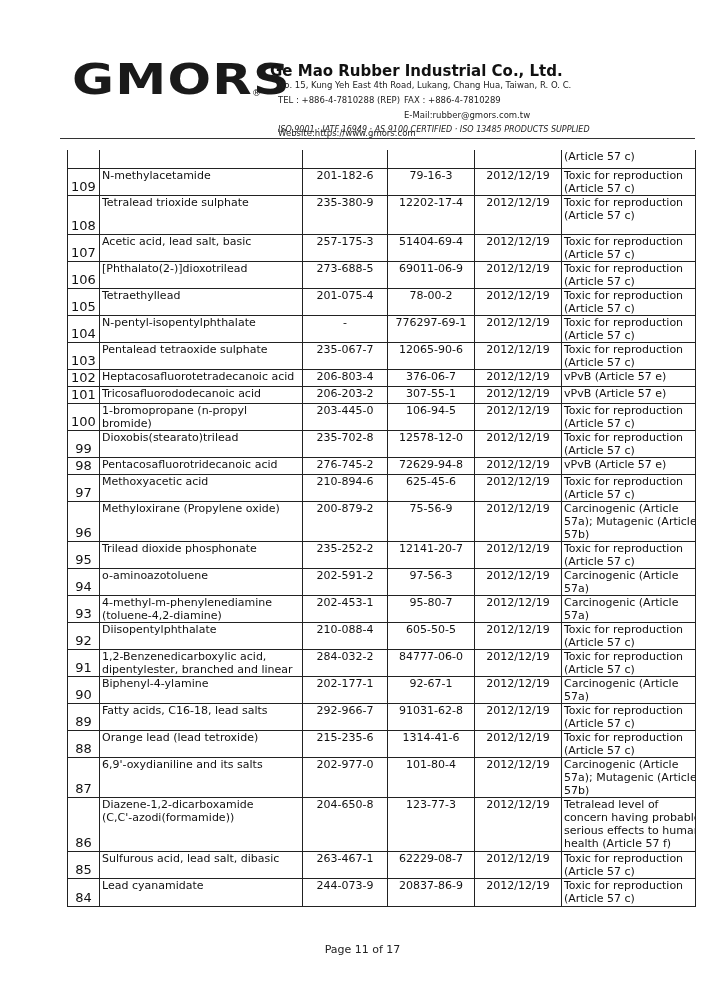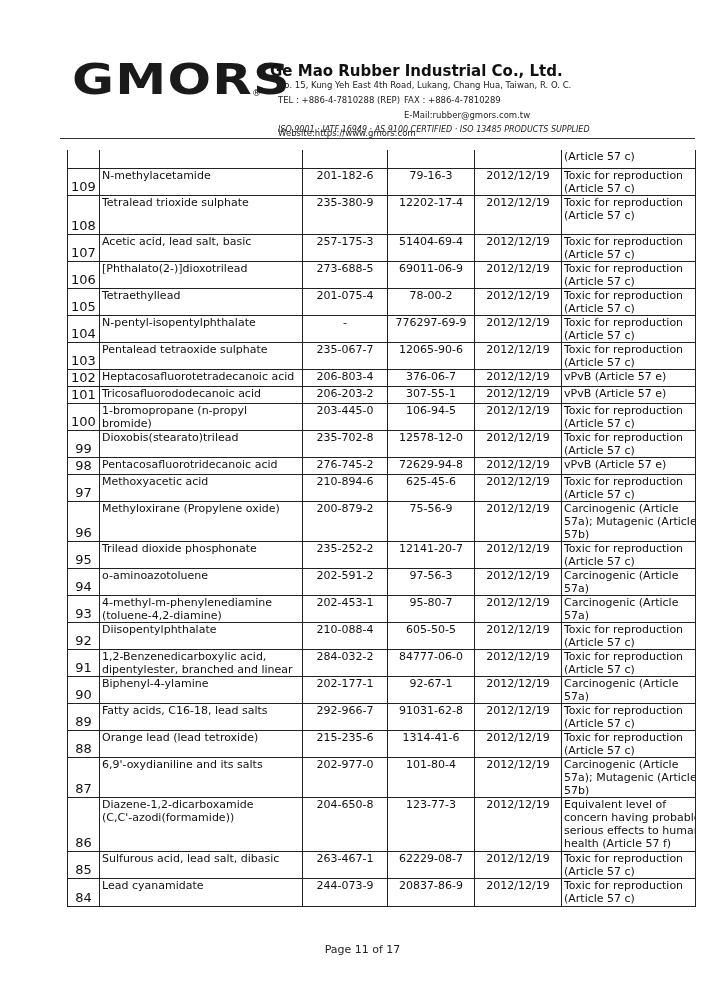--- a/index.html
+++ b/index.html
@@ -126,21 +126,21 @@
           <div>Toxic for reproduction</div>
           <div>(Article 57 c)</div>
         </td>
       </tr>
       <tr style="height: 26px;">
         <td class="no">104</td>
         <td class="name">
           <div>N-pentyl-isopentylphthalate</div>
         </td>
         <td class="ec">-</td>
-        <td class="cas">776297-69-9</td>
+        <td class="cas">776297-69-1</td>
         <td class="date">2012/12/19</td>
         <td class="reason">
           <div>Toxic for reproduction</div>
           <div>(Article 57 c)</div>
         </td>
       </tr>
       <tr style="height: 27px;">
         <td class="no">103</td>
         <td class="name">
           <div>Pentalead tetraoxide sulphate</div>
@@ -365,21 +365,21 @@
       <tr style="height: 54px;">
         <td class="no">86</td>
         <td class="name">
           <div>Diazene-1,2-dicarboxamide</div>
           <div>(C,C'-azodi(formamide))</div>
         </td>
         <td class="ec">204-650-8</td>
         <td class="cas">123-77-3</td>
         <td class="date">2012/12/19</td>
         <td class="reason">
-          <div>Equivalent level of</div>
+          <div>Tetralead level of</div>
           <div>concern having probable</div>
           <div>serious effects to human</div>
           <div>health (Article 57 f)</div>
         </td>
       </tr>
       <tr style="height: 27px;">
         <td class="no">85</td>
         <td class="name">
           <div>Sulfurous acid, lead salt, dibasic</div>
         </td>

